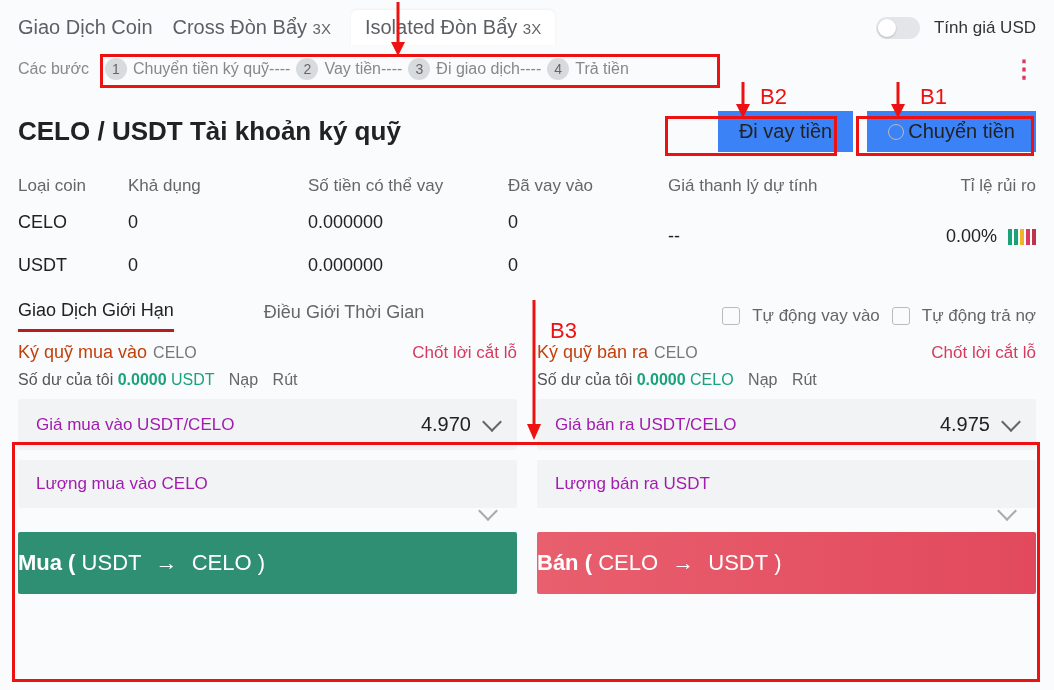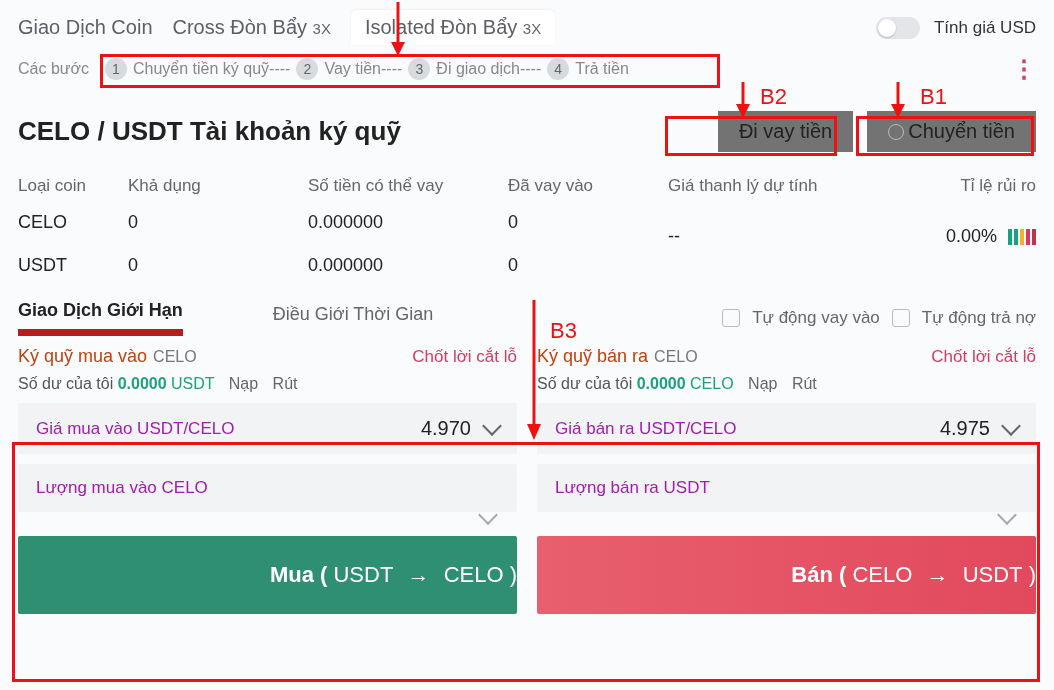--- a/index.html
+++ b/index.html
@@ -29,58 +29,58 @@
   .steps-prefix { color:#888; font-size:16px; margin-right:8px;}
   .steps-box { display:flex; align-items:center; gap:6px; padding:2px 8px;}
   .step-num { width:22px; height:22px; border-radius:50%; background:#d8dbde; color:#666; font-size:14px; display:flex; align-items:center; justify-content:center;}
   .step-label { color:#888; font-size:16px;}
   .more-icon { margin-left:auto; color:#d63a5e; font-size:24px; font-weight:bold; cursor:pointer;}
 
   
   .acct-head { display:flex; align-items:center; padding:18px 18px 6px;}
   .acct-title { font-size:26px; font-weight:600; color:#222;}
   .acct-btns { margin-left:auto; display:flex; gap:14px; align-items:center;}
-  .btn-outline { padding:8px 20px; font-size:20px; color:#222; background:#737373; border:1px solid transparent; cursor:pointer; display:flex; align-items:center; gap:4px;}
+  .btn-outline { padding:8px 20px; font-size:20px; color:#222; background:#3b82f6; border:1px solid transparent; cursor:pointer; display:flex; align-items:center; gap:4px;}
   .btn-outline .swap-ic { width:16px; height:16px; border:1.5px solid #bbb; border-radius:50%; position:relative; display:inline-block;}
 
   
   .tbl { padding:18px 18px 10px;}
   .tbl-head, .tbl-row { display:grid; grid-template-columns: 110px 180px 200px 160px 170px 1fr; align-items:center;}
   .tbl-head { color:#666; font-size:17px; margin-bottom:12px;}
   .tbl-row { font-size:18px; color:#222; padding:4px 0;}
   .right-metric { text-align:right;}
   .risk-bars { display:inline-flex; gap:2px; vertical-align:middle; margin-left:6px;}
   .risk-bars span { width:4px; height:16px; display:inline-block;}
   .rb1{background:#1aa37a;} .rb2{background:#1aa37a;} .rb3{background:#f0b429;} .rb4{background:#d63a5e;} .rb5{background:#c0344b;}
 
   
   .order-tabs { display:flex; align-items:center; padding:10px 18px 0; gap:90px;}
   .order-tab { font-size:18px; color:#666; padding-bottom:8px; cursor:pointer;}
-  .order-tab.active { color:#222; font-weight:700; border-bottom:7px solid #b91c1c;}
+  .order-tab.active { color:#222; font-weight:400; border-bottom:3px solid #b91c1c;}
   .auto-opts { margin-left:auto; display:flex; gap:12px; align-items:center;}
   .chk { width:18px; height:18px; border:1.5px solid #bbb; border-radius:3px; display:inline-block;}
   .auto-label { color:#666; font-size:17px;}
 
   .panels { display:grid; grid-template-columns: 1fr 1fr; gap:20px; padding:10px 18px 0 18px;}
   .panel-head-row { display:flex; align-items:center; margin-bottom:8px;}
   .panel-title { font-size:18px; color:#c2410c;}
   .coin-name { color:#777; margin-left:6px;}
   .tp-sl { margin-left:auto; color:#d63a5e; font-size:17px; cursor:pointer;}
   .bal-row { font-size:16px; color:#555; margin-bottom:10px;}
   .bal-val { color:#1aa37a; font-weight:600;}
   .bal-coin { color:#1aa37a;}
   .linklet { color:#666; margin-left:10px; cursor:pointer;}
 
   .field { background:#f2f3f4; padding:14px 18px; border-radius:2px; display:flex; align-items:center; margin-bottom:10px; position:relative;}
   .field-label { color:#a21caf; font-size:17px;}
   .field-value { margin-left:auto; font-size:20px; color:#222; margin-right:14px;}
   .chev { width:14px; height:14px; border-right:2px solid #666; border-bottom:2px solid #666; transform:rotate(45deg); margin-top:-6px; cursor:pointer;}
   .amount-field .chev { position:absolute; right:22px; bottom:-10px; border-color:#aaa;}
 
-  .big-btn { width:100%; padding:26px 0; text-align:right; color:#fff; font-size:22px; font-weight:600; border:none; cursor:pointer; border-radius:2px;}
+  .big-btn { width:100%; padding:18px 0; text-align:left; color:#fff; font-size:22px; font-weight:600; border:none; cursor:pointer; border-radius:2px;}
   .buy-btn { background:#2f8f73;}
   .sell-btn { background:linear-gradient(90deg,#e85f6e,#e2495d);}
   .big-btn .thin { font-weight:400;}
   .arrow-r { display:inline-block; margin:0 8px;}
 
   
   .anno { position:absolute; pointer-events:none; }
   .redbox { border:3px solid #e11; }
   .anno-label { color:#e11; font-size:22px; font-weight:500;}
   

